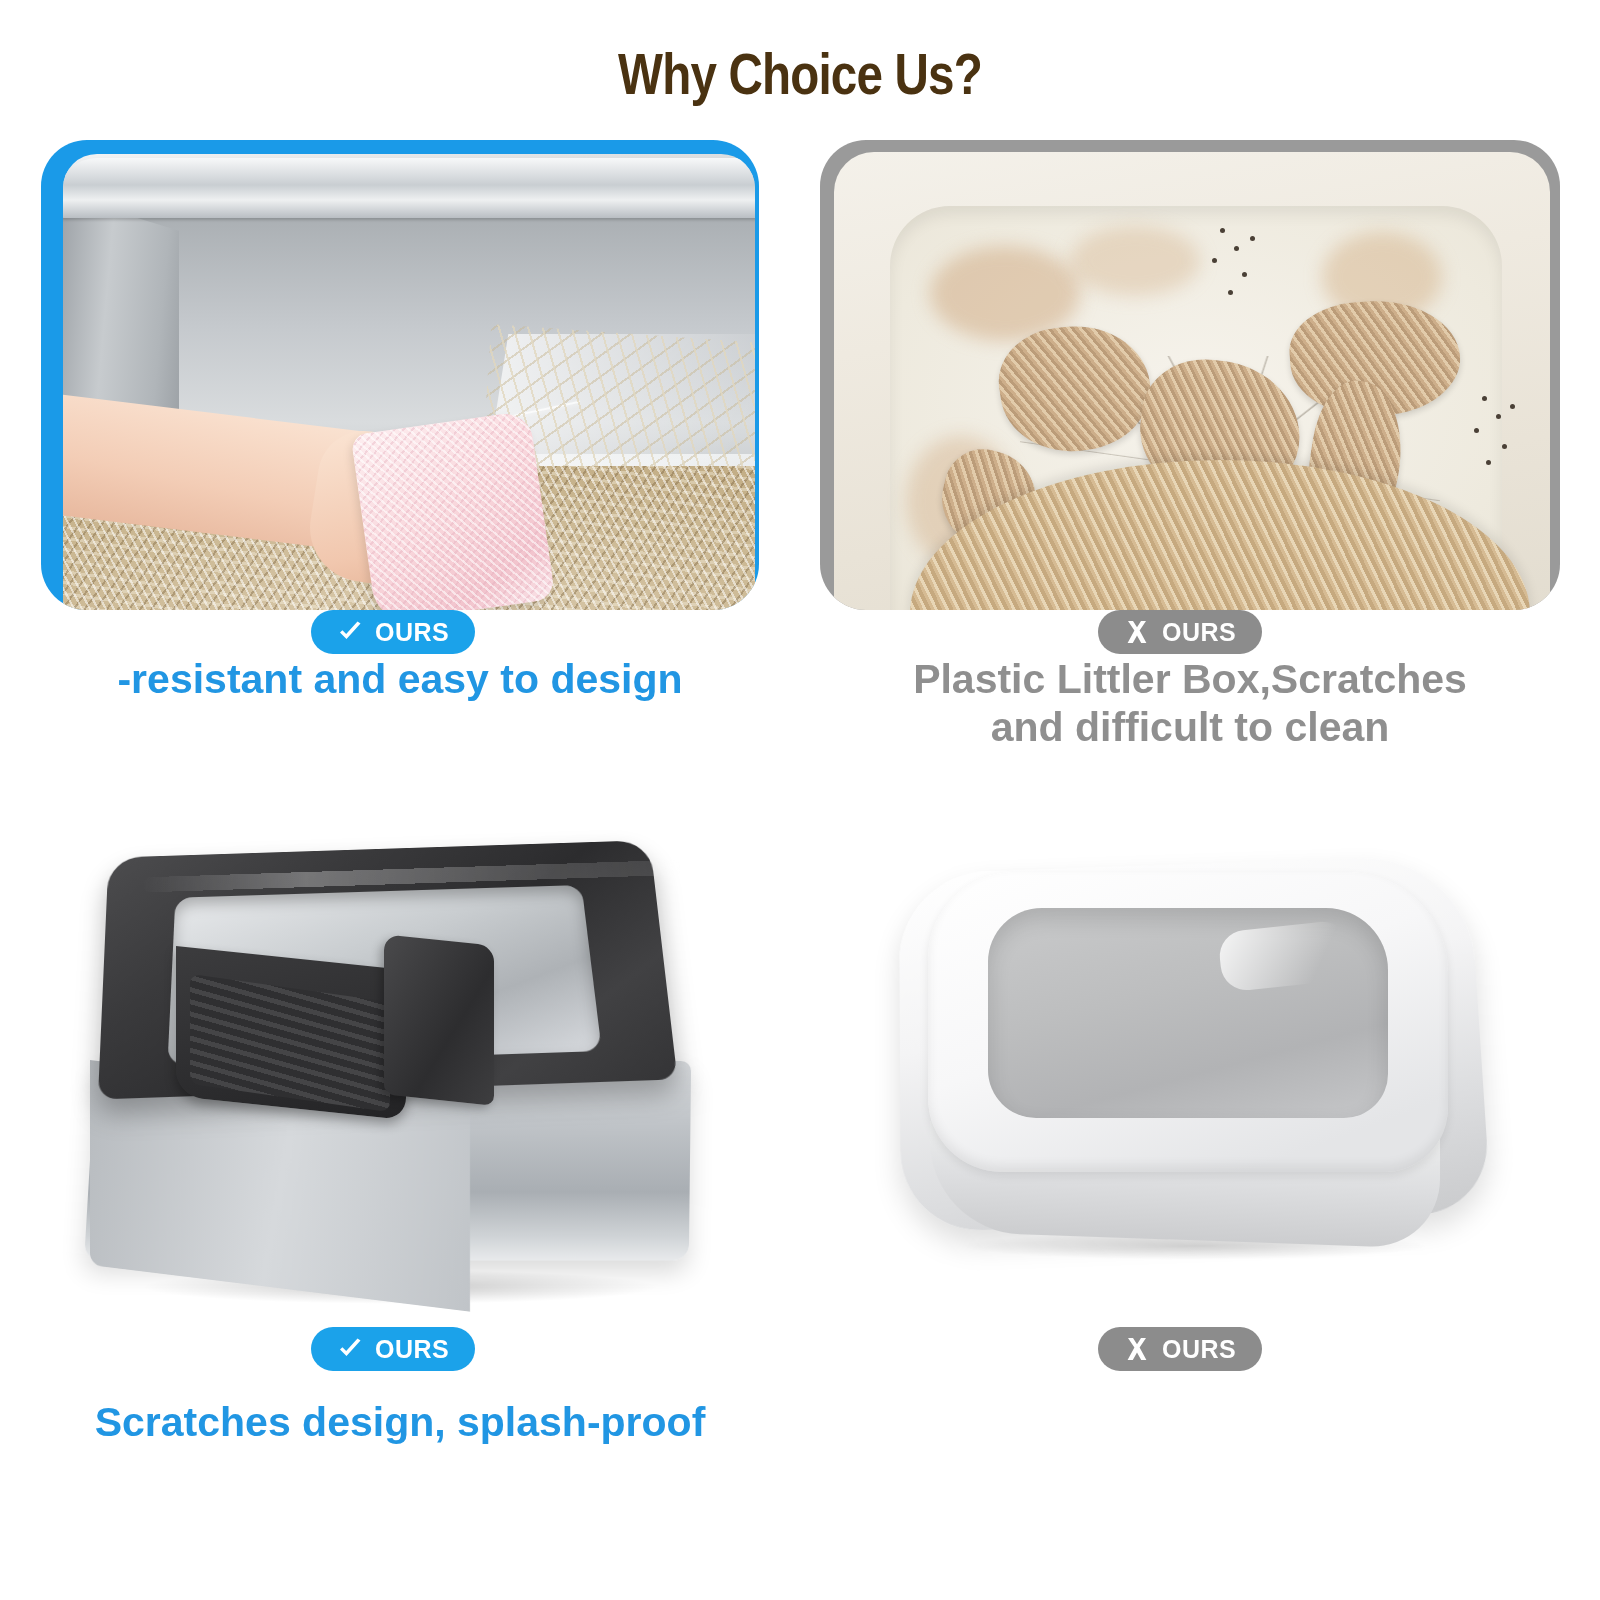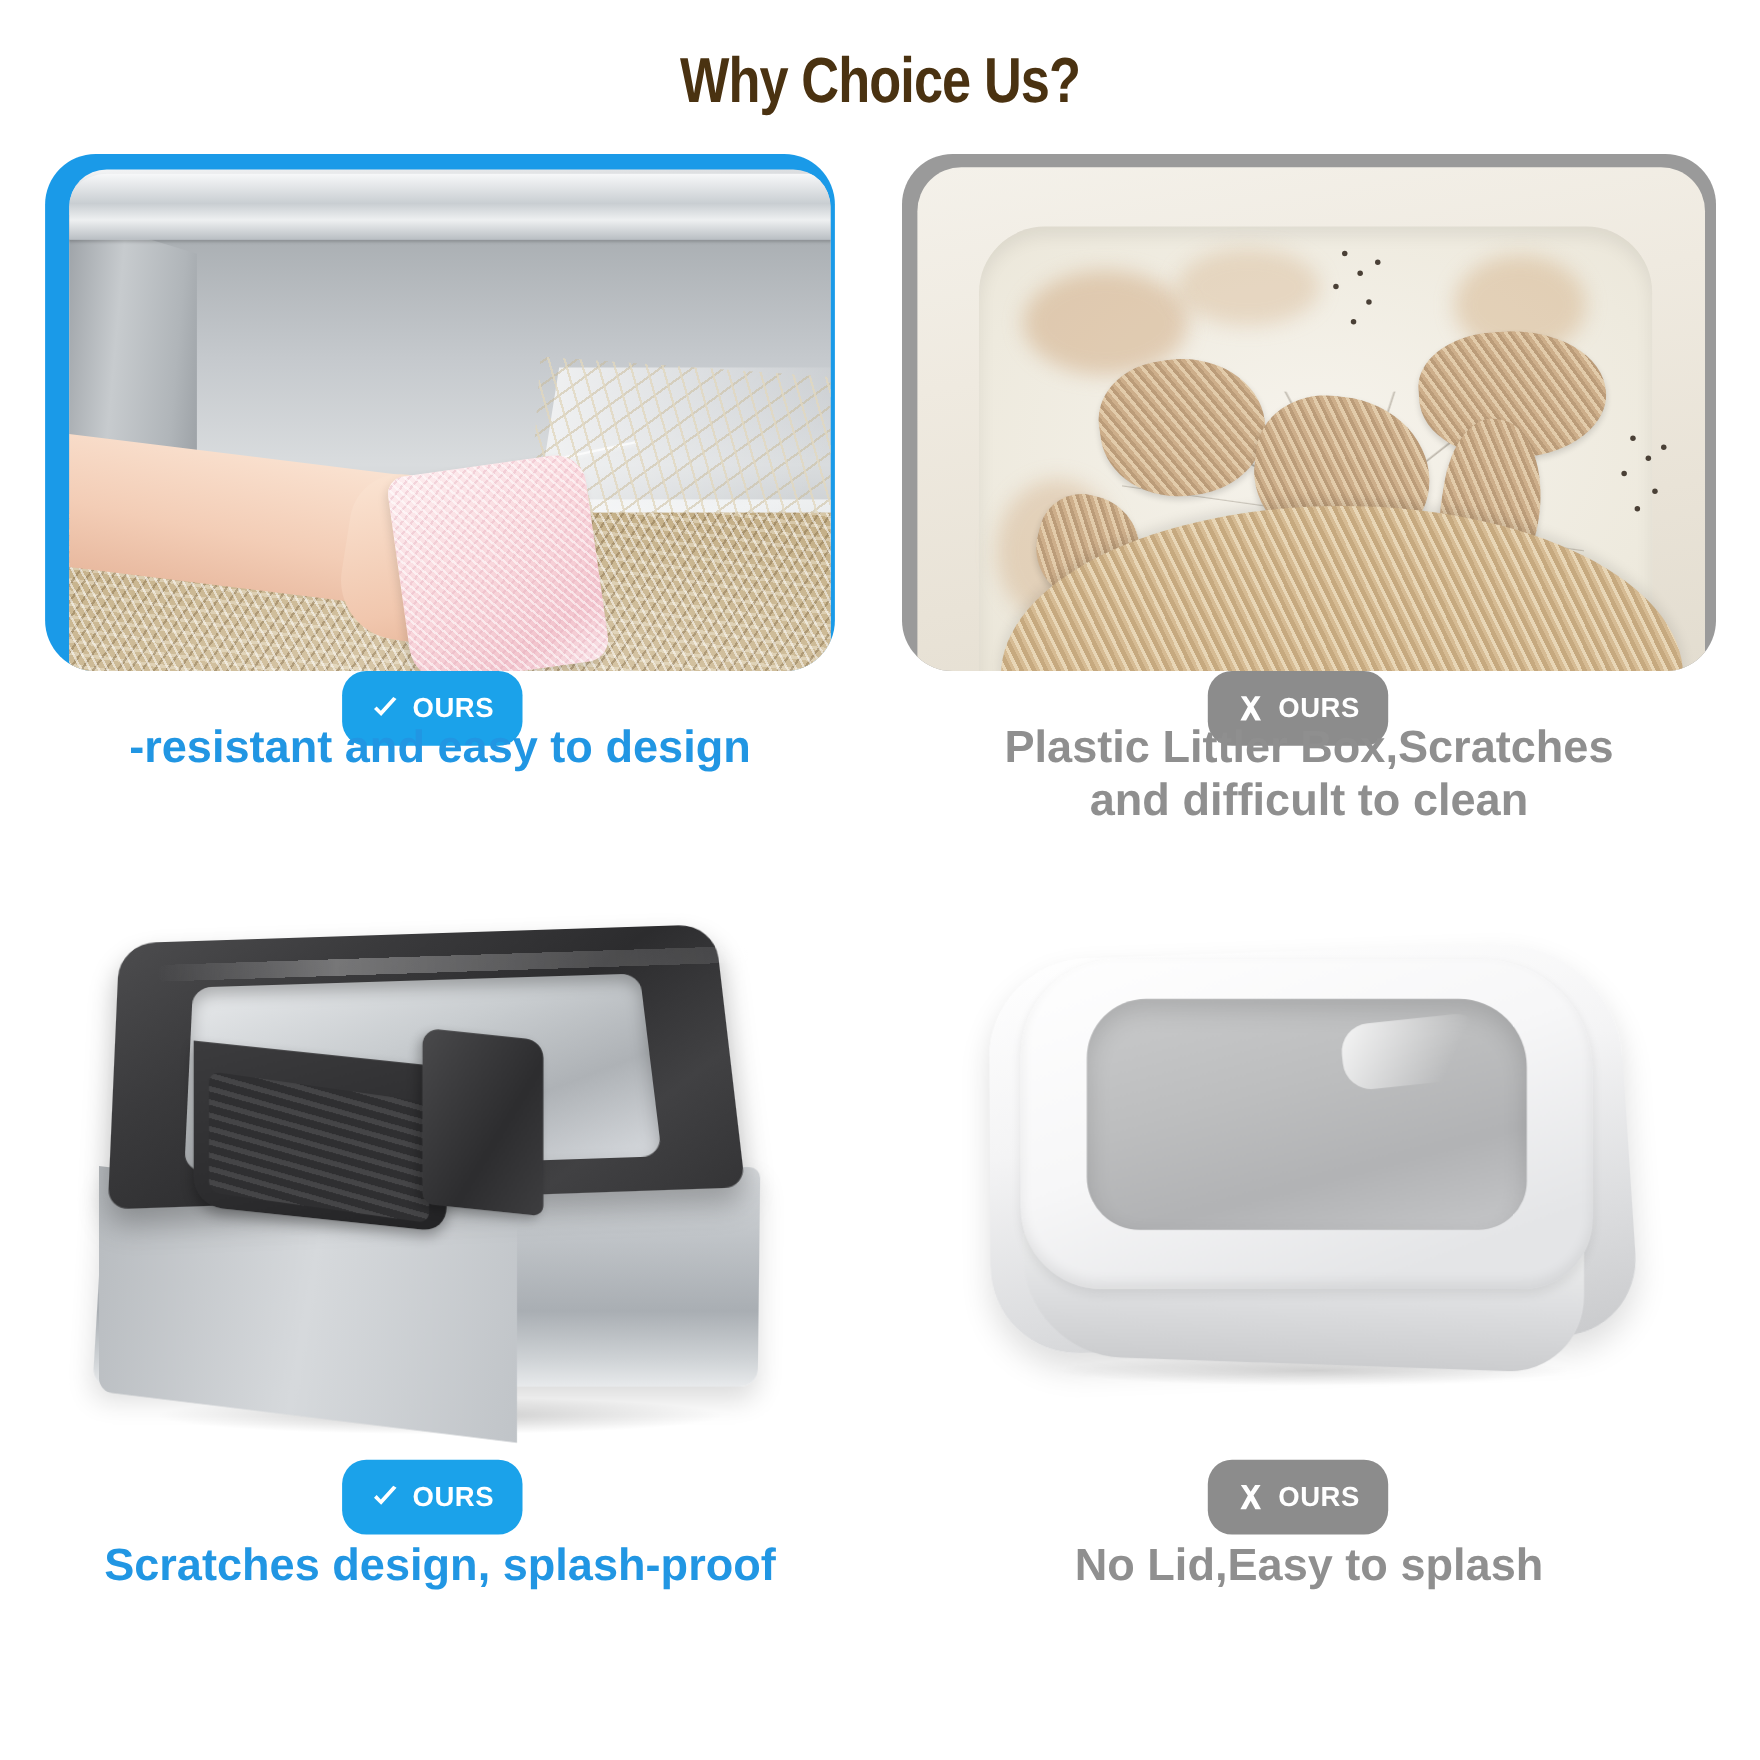--- a/index.html
+++ b/index.html
@@ -281,21 +281,21 @@
   .br-shadow{
     position:absolute;left:90px;top:402px;width:470px;height:28px;
     background:radial-gradient(ellipse at center, rgba(0,0,0,.16), rgba(0,0,0,0) 70%);
     border-radius:50%;
   }
 
   
   .badge{
     position:absolute;
     display:flex;align-items:center;justify-content:center;gap:12px;
-    height:44px;padding:12px 26px;border-radius:22px;
+    height:44px;padding:0 26px;border-radius:22px;
     color:#ffffff;font-size:25px;font-weight:bold;letter-spacing:.5px;
   }
   .badge.good{background:#1ba2ea;}
   .badge.bad{background:#8c8c8c;}
   .badge .mark{display:inline-block;width:26px;height:26px;}
   .badge .mark svg{display:block;width:26px;height:26px;}
 
   .badge-tl{left:311px;top:610px;}
   .badge-tr{left:1098px;top:610px;}
   .badge-bl{left:311px;top:1327px;}
@@ -442,17 +442,14 @@
 
   <div class="caption gray cap-tr">
     <div>Plastic Littler Box,Scratches</div>
     <div>and difficult to clean</div>
   </div>
 
   <div class="caption blue cap-bl">
     <div>Scratches design, splash-proof</div>
   </div>
 
-  <div class="caption gray cap-br">
-    <div>No Lid,Easy to splash</div>
-  </div>
 
 </div>
 
 </body></html>

